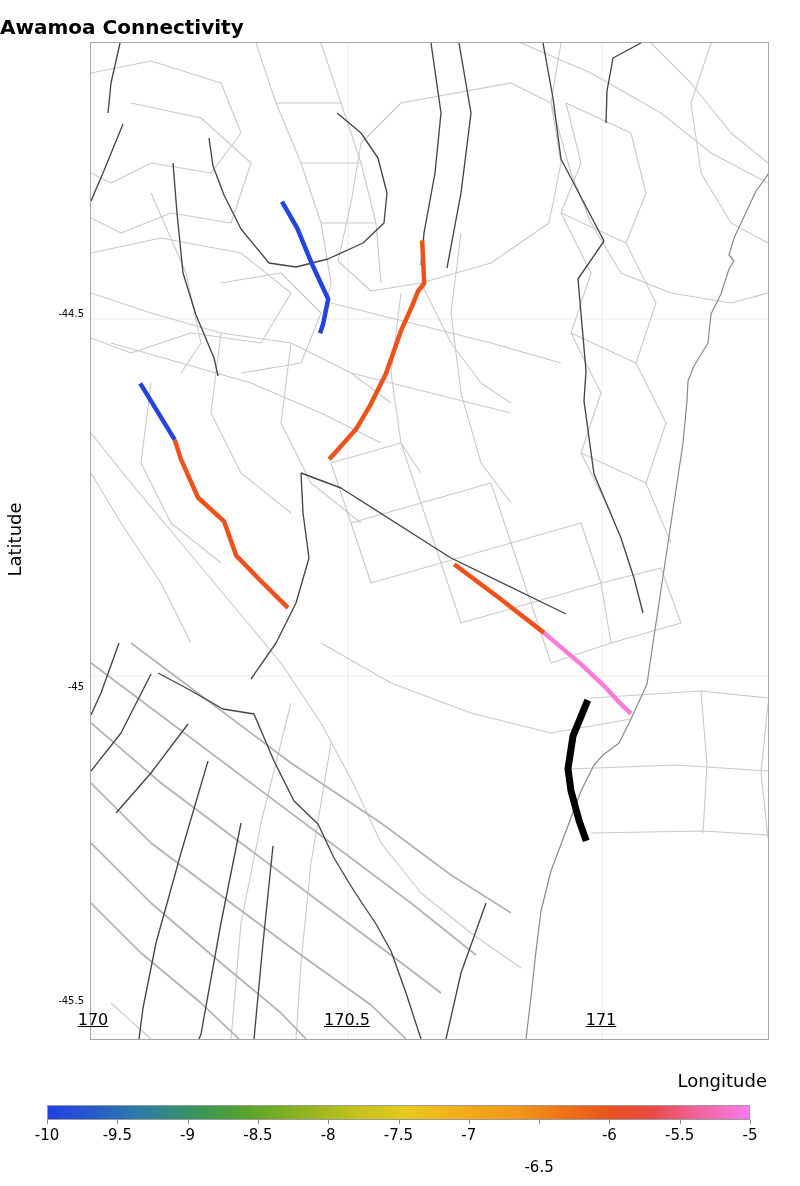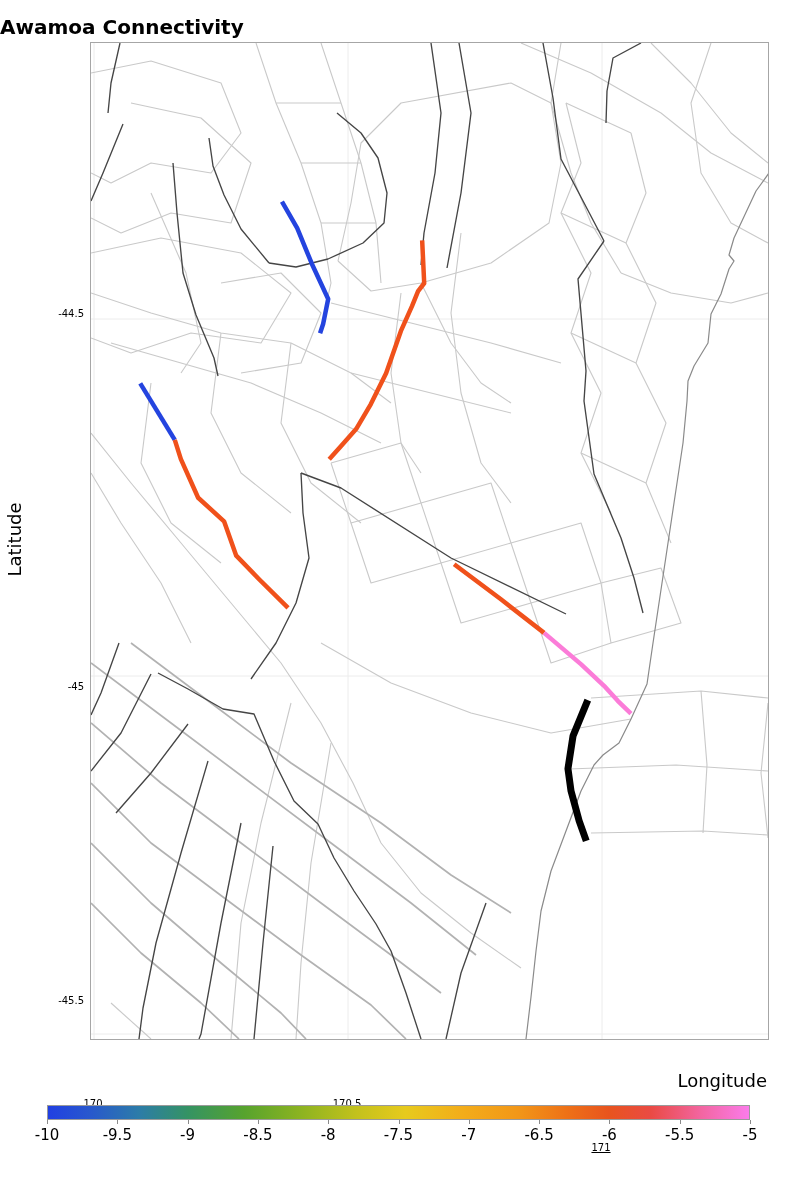--- a/index.html
+++ b/index.html
@@ -11,21 +11,21 @@
         border:1.5px solid #a6a6a6;box-sizing:content-box;background:#fff;}
   .plot svg{position:absolute;left:0;top:0;width:677px;height:996px;display:block;}
   svg polyline{fill:none;stroke-linejoin:round;}
   .grid{stroke:#ececec;stroke-width:1;}
   .g{stroke:#c9c9c9;stroke-width:1.1;}
   .m{stroke:#b2b2b2;stroke-width:1.7;}
   .d{stroke:#454545;stroke-width:1.35;}
   .c{stroke:#8a8a8a;stroke-width:1.2;}
   .hl{stroke-linecap:butt;}
   .ytick{position:absolute;left:0;width:84px;text-align:right;font-size:10px;}
-  .xtick{position:absolute;top:1098px;font-size:10px;transform:translateX(-50%);text-decoration:underline;}
+  .xtick{position:absolute;top:1010px;font-size:16px;transform:translateX(-50%);text-decoration:underline;}
   .xlabel{position:absolute;left:90px;width:677px;top:1070px;text-align:right;font-size:18px;}
   .ylabel{position:absolute;left:-36px;top:529px;width:100px;text-align:center;font-size:18px;
           transform:rotate(-90deg);transform-origin:center;}
   .cbar{position:absolute;left:47px;top:1105px;width:703px;height:15px;
         border:1px solid #9a9a9a;box-sizing:border-box;}
   .cbtick-label{position:absolute;top:1126px;font-size:15px;transform:translateX(-50%);}
   .cbtick-mark{position:absolute;top:1120px;width:1px;height:4px;background:#8a8a8a;}
   .cblabel{position:absolute;left:47px;width:703px;top:1148px;text-align:center;font-size:18px;}
 </style>
 </head>
@@ -132,21 +132,21 @@
   </div>
 
   <div id="yticks">
       <div class="ytick" style="top: 308px;">-44.5</div>
       <div class="ytick" style="top: 665px; margin-top: 16px;">-45</div>
       <div class="ytick" style="top: 995px;">-45.5</div>
     </div>
   <div id="xticks">
       <div class="xtick" style="left: 93px;">170</div>
       <div class="xtick" style="left: 347px;">170.5</div>
-      <div class="xtick" style="left: 601px; margin-top: 44px;">171</div>
+      <div class="xtick" style="left: 601px;">171</div>
     </div>
 
   <div class="xlabel">Longitude</div>
 
   <div class="cbar" id="cbar" style="background: linear-gradient(to right, rgb(33, 64, 226) 0%, rgb(40, 88, 205) 6%, rgb(44, 124, 168) 13%, rgb(52, 147, 99) 20%, rgb(87, 163, 45) 28%, rgb(140, 179, 33) 36%, rgb(195, 193, 28) 44%, rgb(231, 202, 29) 51%, rgb(243, 173, 26) 59%, rgb(242, 151, 24) 67%, rgb(238, 113, 23) 74%, rgb(232, 84, 30) 80%, rgb(234, 74, 68) 86%, rgb(242, 101, 159) 93%, rgb(251, 123, 234) 100%);"></div>
   <div id="cbticks">
       <div class="cbtick-mark" style="left: 47px;"></div>
       <div class="cbtick-label" style="left: 47px;">-10</div>
       <div class="cbtick-mark" style="left: 117.3px;"></div>
       <div class="cbtick-label" style="left: 117.3px;">-9.5</div>
@@ -154,21 +154,21 @@
       <div class="cbtick-label" style="left: 187.6px;">-9</div>
       <div class="cbtick-mark" style="left: 257.9px;"></div>
       <div class="cbtick-label" style="left: 257.9px;">-8.5</div>
       <div class="cbtick-mark" style="left: 328.2px;"></div>
       <div class="cbtick-label" style="left: 328.2px;">-8</div>
       <div class="cbtick-mark" style="left: 398.5px;"></div>
       <div class="cbtick-label" style="left: 398.5px;">-7.5</div>
       <div class="cbtick-mark" style="left: 468.8px;"></div>
       <div class="cbtick-label" style="left: 468.8px;">-7</div>
       <div class="cbtick-mark" style="left: 539.1px;"></div>
-      <div class="cbtick-label" style="left: 539.1px;">-6.5</div>
+      <div class="cbtick-label" style="left: 539.1px; margin-top: 32px;">-6.5</div>
       <div class="cbtick-mark" style="left: 609.4px;"></div>
       <div class="cbtick-label" style="left: 609.4px;">-6</div>
       <div class="cbtick-mark" style="left: 679.7px;"></div>
       <div class="cbtick-label" style="left: 679.7px;">-5.5</div>
       <div class="cbtick-mark" style="left: 750px;"></div>
       <div class="cbtick-label" style="left: 750px;">-5</div>
     </div>
 </div>
 
 </body></html>

